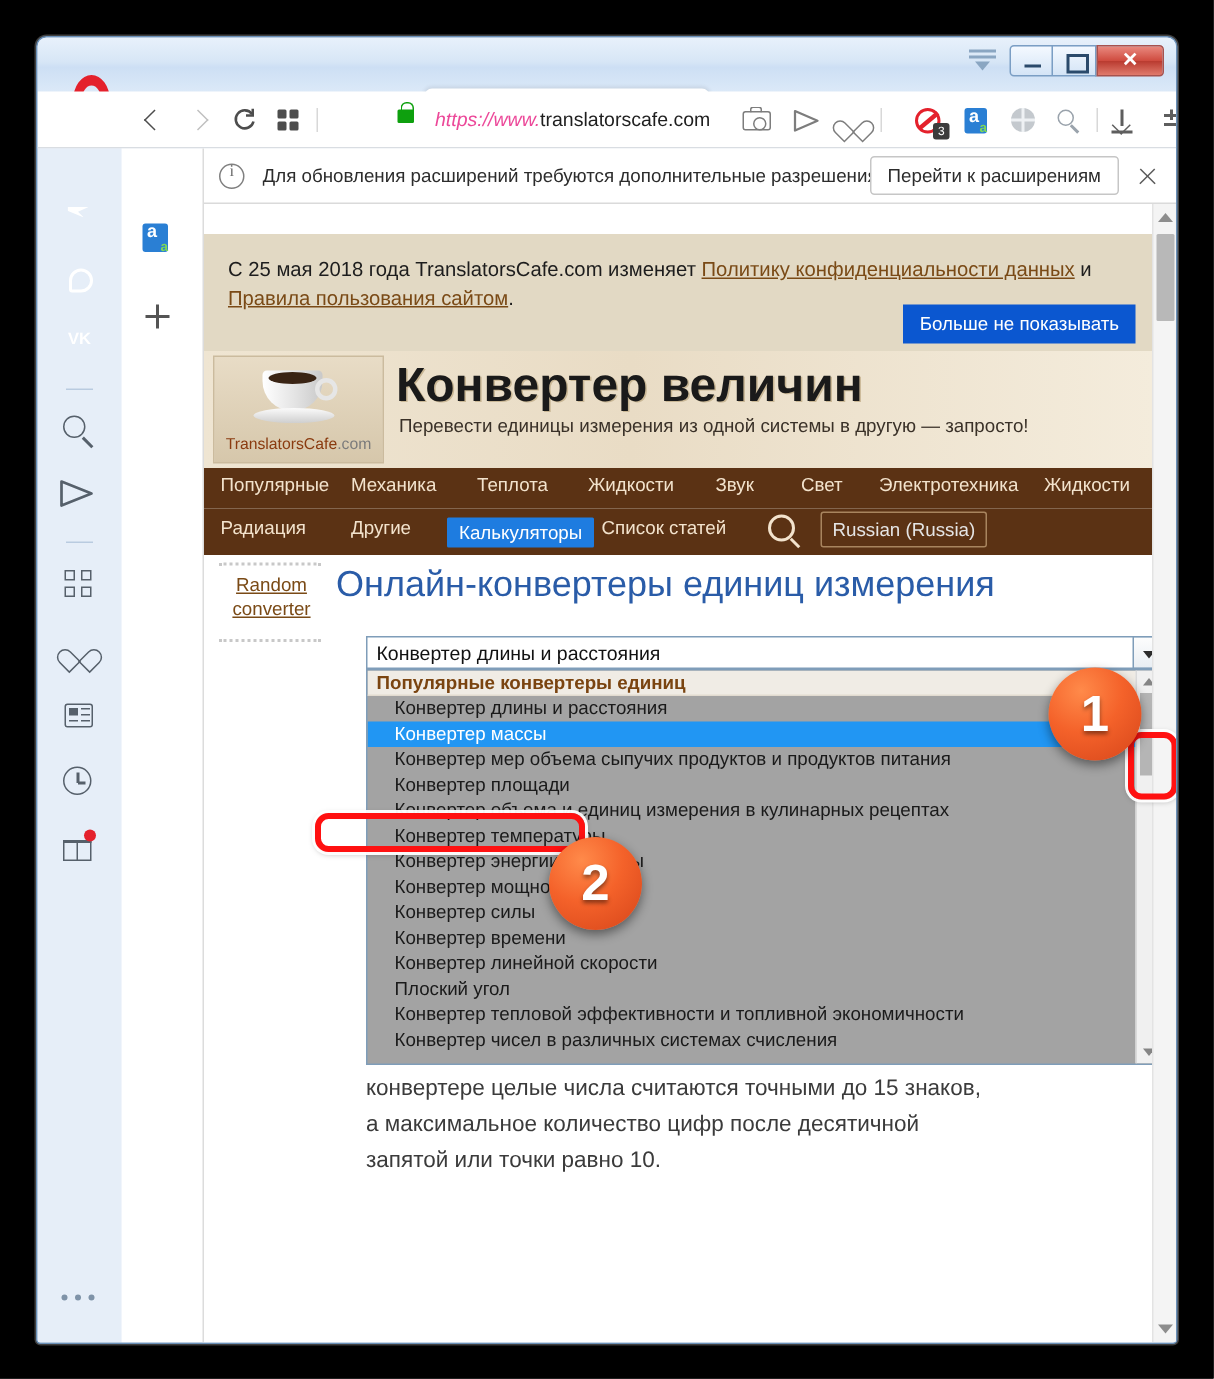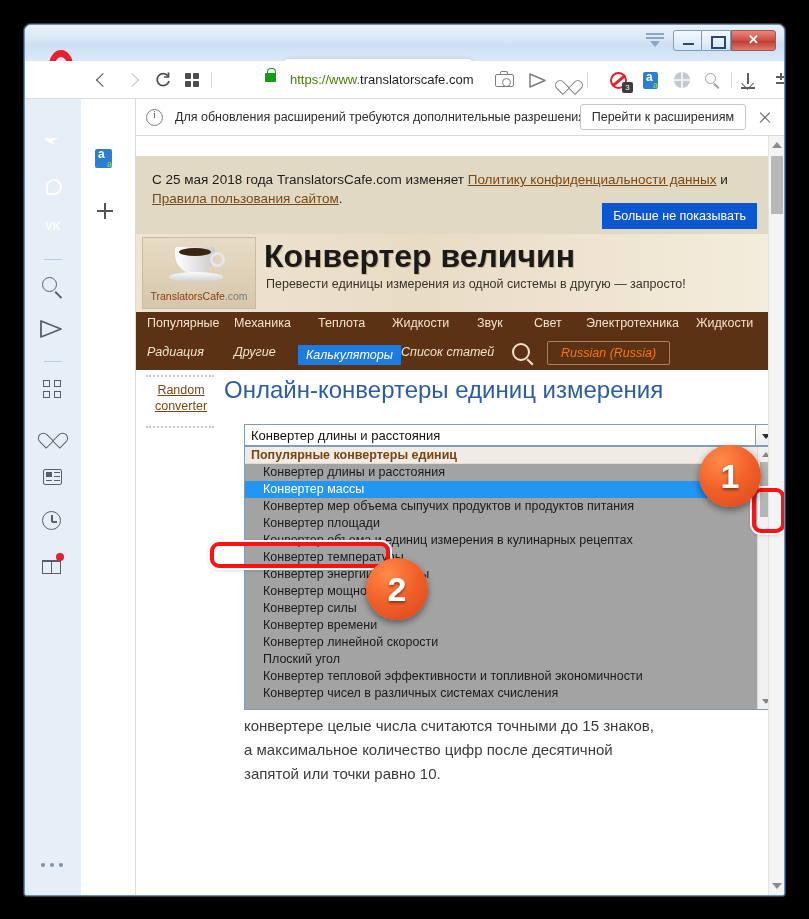--- a/index.html
+++ b/index.html
@@ -86,21 +86,21 @@
   .navicon{ position:absolute; top:9px; width:20px; height:20px; color:#5a5a5a; }
   #nav-back{ left:66px; } #nav-fwd{ left:98px; } #nav-reload{ left:128px; } #nav-speed{ left:157px; }
   .chev{ position:relative; display:block; width:20px;height:20px; }
   .chev:before{ content:""; position:absolute; left:7px; top:5px; width:9px;height:9px;
     border-left:1.6px solid #4d4d4d; border-bottom:1.6px solid #4d4d4d; transform:rotate(45deg); }
   .chev.right:before{ border:none; border-right:1.6px solid #c0c0c0; border-top:1.6px solid #c0c0c0; left:4px; }
   #divider1{ position:absolute; left:186px; top:11px; width:1px; height:16px; background:#d8d8d8; }
   #lock{ position:absolute; left:240px; top:12px; width:11px; height:9px; background:#0ea00e; border-radius:1px;}
   #lock:before{ content:""; position:absolute; left:2px; top:-5px; width:7px; height:7px; border:1.8px solid #0ea00e; border-bottom:none; border-radius:4px 4px 0 0; }
   #url{ position:absolute; left:265px; top:11px; font-size:13px; color:#1f1f1f; }
-  #url .scheme{ color:#4d7c0f; }
+  #url .scheme{ color:#ec4899;font-style:italic; }
   .tbicon{ position:absolute; top:10px; width:19px; height:19px; }
   #ic-cam{ left:470px; } #ic-send{ left:503px; } #ic-heart{ left:534px; }
   #divider2{ position:absolute; left:562px; top:11px; width:1px; height:16px; background:#d8d8d8; }
   #ic-adblock{ left:585px; } #ic-abbyy{ left:617px; } #ic-vpn{ left:648px; }
   #ic-find{ left:678px; }
   #divider3{ position:absolute; left:706px; top:11px; width:1px; height:16px; background:#d8d8d8; }
   #ic-dl{ left:718px; } #ic-easy{ left:750px; }
 
   .camshape{ position:absolute; left:0; top:3px; width:19px;height:13px; border:1.5px solid #7d7d7d; border-radius:2px;}
   .camshape:before{ content:""; position:absolute; left:5.5px; top:2.5px; width:7px;height:7px; border:1.5px solid #7d7d7d; border-radius:50%;}
@@ -219,26 +219,26 @@
   #logo .brand{ position:absolute; left:0; right:0; bottom:6px; text-align:center; font-size:10.5px; font-weight:bold; color:#8a3b10;}
   #logo .brand span{ color:#7b7b7b; font-weight:normal;}
   #site-title{ position:absolute; left:128px; top:4px; font-size:32px; font-weight:bold; color:#1a1a1a;
      text-shadow:1px 1px 0 #c9b795;}
   #site-sub{ position:absolute; left:130px; top:42px; width:420px; font-size:12.5px; color:#3a3128; line-height:16px;}
 
   
   #nav1{ position:absolute; left:0; top:156px; right:0; height:27px; background:#5b3214; }
   #nav2{ position:absolute; left:0; top:183px; right:0; height:31px; background:#5b3214; }
   .navitem{ position:absolute; top:4px; font-size:12.5px; color:#f3e3cd; white-space:nowrap;}
-  #nav2 .navitem{ top:6px;font-style:italic; }
+  #nav2 .navitem{ top:6px; }
   #nav-calc{ background:#1e7ce0; color:#fff; padding:3px 8px; top:2px; border-radius:1px;}
   #nav-search{ position:absolute; left:376px; top:4px; width:18px;height:18px;border:2px solid #f3e3cd;border-radius:50%;}
   #nav-search:after{ content:""; position:absolute; right:-6px;bottom:-4px;width:8px;height:2px;background:#f3e3cd;transform:rotate(45deg);}
-  #nav-lang{ position:absolute; left:411px; top:2px; font-size:12.5px; color:#f97316; border:1px solid #a8845e;
-     padding:4px 13px; border-radius:2px;font-style:italic;}
+  #nav-lang{ position:absolute; left:411px; top:2px; font-size:12.5px; color:#e5e5e5; border:1px solid #a8845e;
+     padding:4px 7px; border-radius:2px;}
 
   
   #main{ position:absolute; left:0; top:214px; right:0; bottom:0; background:#fff; }
   #dots-left{ position:absolute; left:10px; top:5px; width:68px; height:1px; border-top:2px dotted #c8c8c8;}
   #dots-left2{ position:absolute; left:10px; top:56px; width:68px; height:1px; border-top:2px dotted #c8c8c8;}
   #random-link{ position:absolute; left:10px; top:12px; width:70px; font-size:12.5px; color:#7a4a16;
      text-decoration:underline; line-height:16px; text-align:center;}
   #h1{ position:absolute; left:88px; top:6px; font-size:24px; color:#2a5ca8; font-weight:normal;}
 
   

